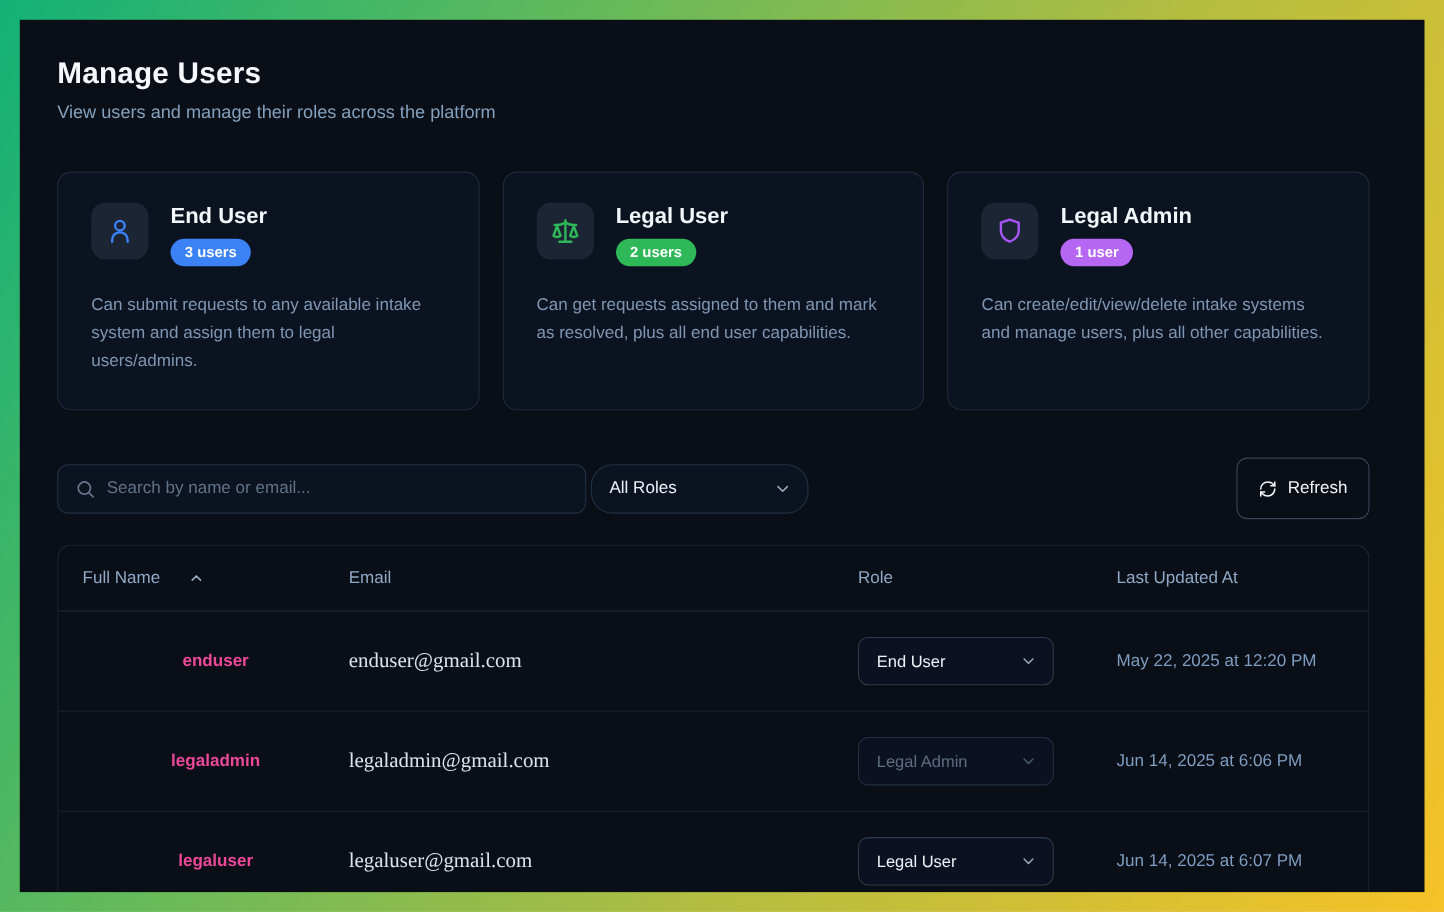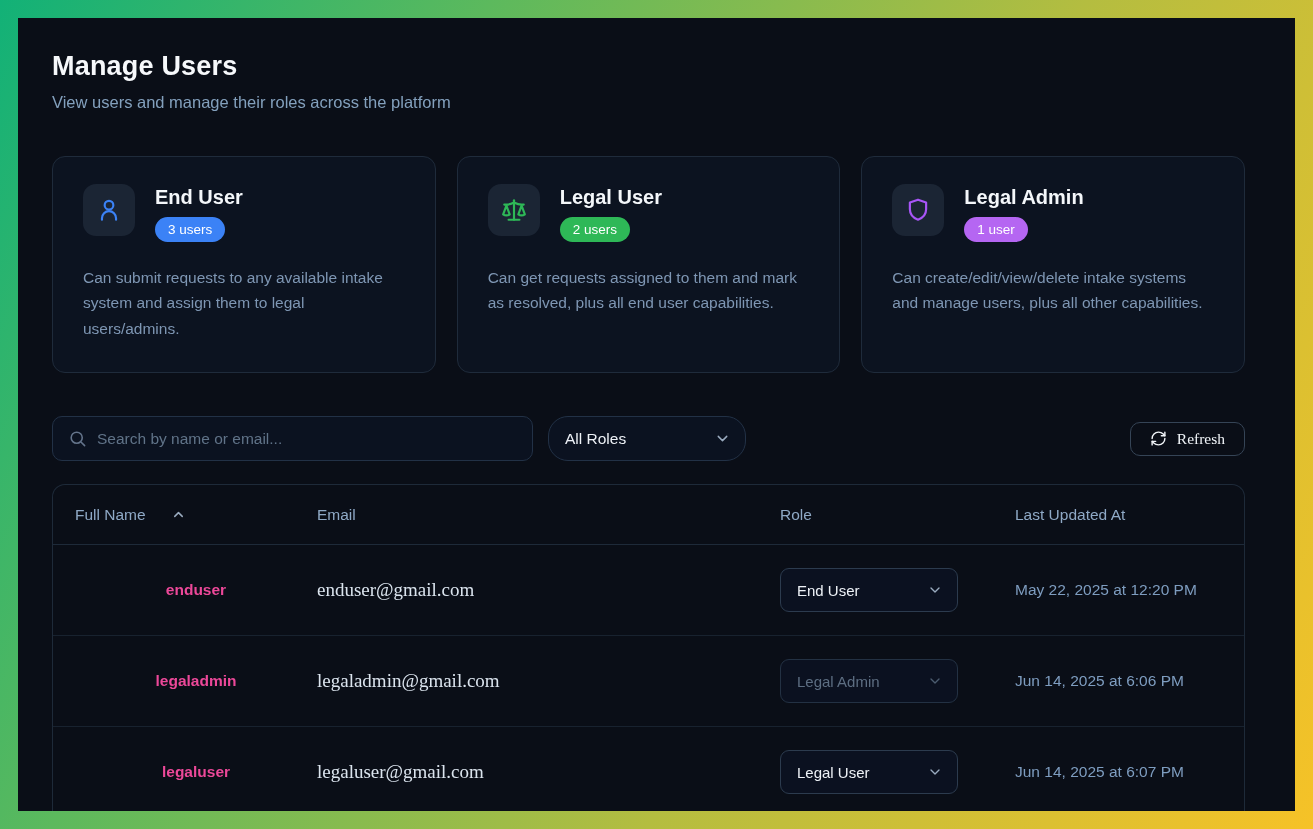--- a/index.html
+++ b/index.html
@@ -30,50 +30,50 @@
   .card-head { display:flex; gap:20px; align-items:flex-start; }
   .icon-box {
     width:52px; height:52px; border-radius:13px;
     background:#1b2534; display:flex; align-items:center; justify-content:center;
     flex:0 0 auto;
   }
   .card-title { color:#f4f7fa; font-size:20px; font-weight:700; line-height:1.1; margin-top:2px; }
   .badge {
     display:inline-block; margin-top:9px;
     border-radius:999px; padding:5px 13px;
-    color:#fff; font-size:13.5px; font-weight:400;
+    color:#fff; font-size:13.5px; font-weight:700;
   }
   .badge-blue { background:#3b82f6; }
   .badge-green { background:#2eb857; }
   .badge-purple { background:#b566f2; }
   .card-desc { margin-top:23px; color:#7e96b3; font-size:15.5px; line-height:1.63; }
 
   
-  .toolbar { display:flex; gap:15px; margin-top:43px; align-items:center; }
+  .toolbar { display:flex; gap:4px; margin-top:43px; align-items:center; }
   .search-wrap { position:relative; width:481px; }
   .search-wrap svg { position:absolute; left:16px; top:13px; }
   .search-input {
     width:100%; height:45px; background:#0b1220;
     border:1px solid #223146; border-radius:10px;
     color:#dbe4ee; font-size:15.5px; font-family:"Liberation Sans",sans-serif;
     padding:0 14px 0 44px; outline:none;
   }
   .search-input::placeholder { color:#607388; }
   .select {
     height:45px; background:#0b1220;
     border:1px solid #223146; border-radius:20px;
     display:inline-flex; align-items:center; justify-content:space-between;
     color:#eef2f7; font-size:15.5px; padding:0 14px 0 16px; cursor:pointer;
   }
   .role-filter { width:198px; }
   .spacer { flex:1; }
   .refresh-btn {
-    height:34px; padding:0 19px;
+    height:56px; padding:0 19px;
     background:transparent; border:1px solid #354456; border-radius:10px;
-    color:#f1f5f9; font-size:15.5px; font-weight:500; font-family:Liberation Serif, serif;
+    color:#f1f5f9; font-size:15.5px; font-weight:500; font-family:Liberation Sans, sans-serif;
     display:inline-flex; align-items:center; gap:10px; cursor:pointer;
   }
 
   
   .table {
     margin-top:23px; height:341px;
     border:1px solid #1e2a39; border-bottom:none;
     border-radius:13px 13px 0 0;
     overflow:hidden;
   }

